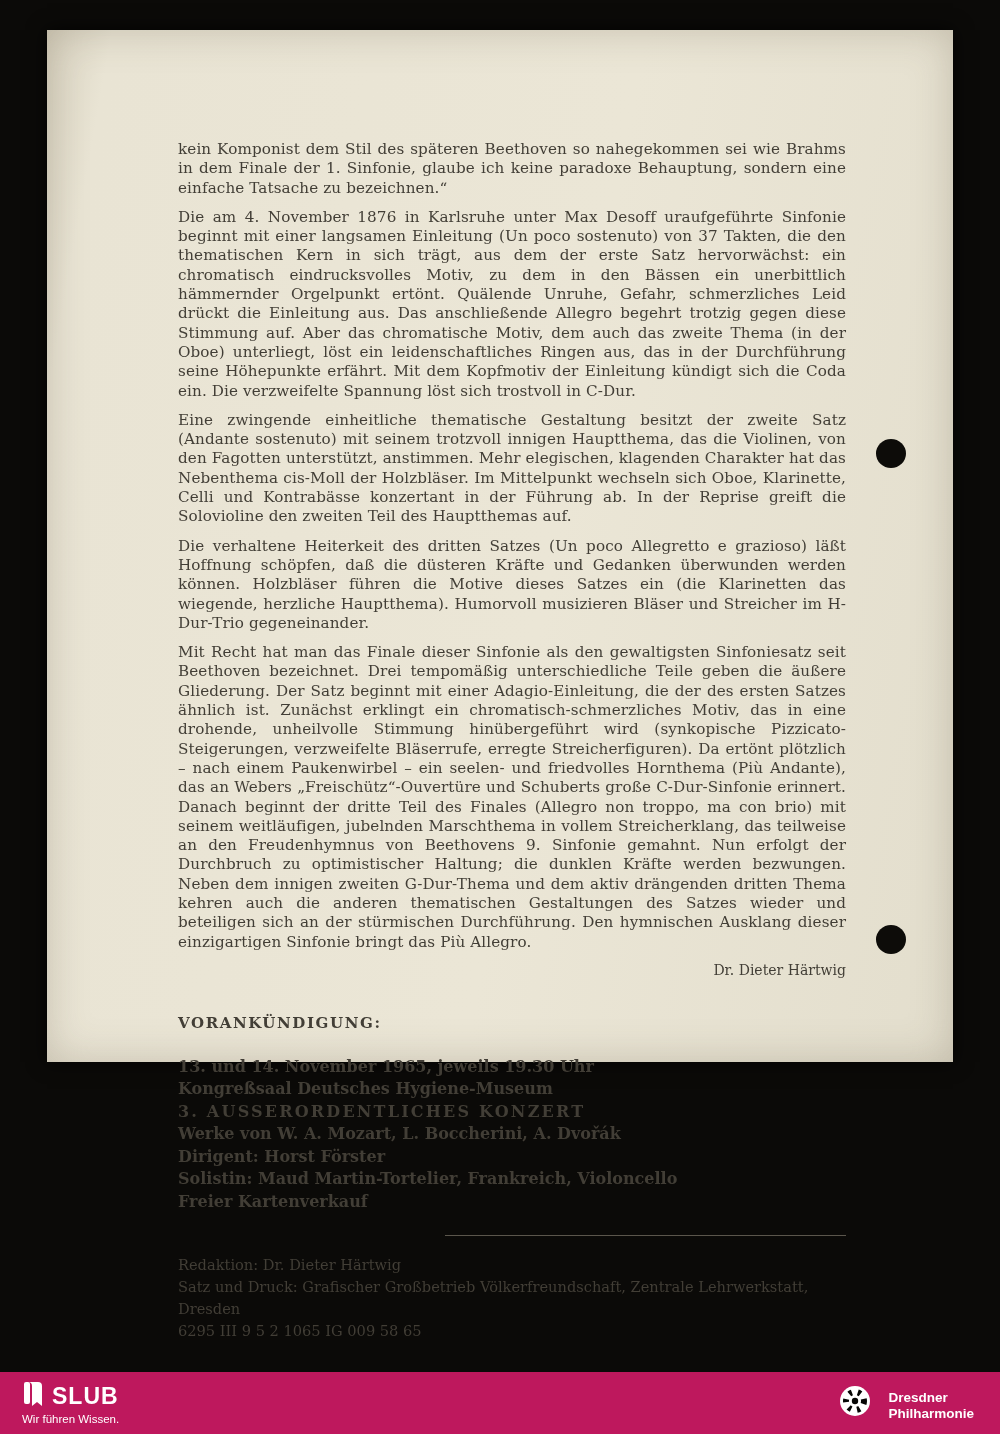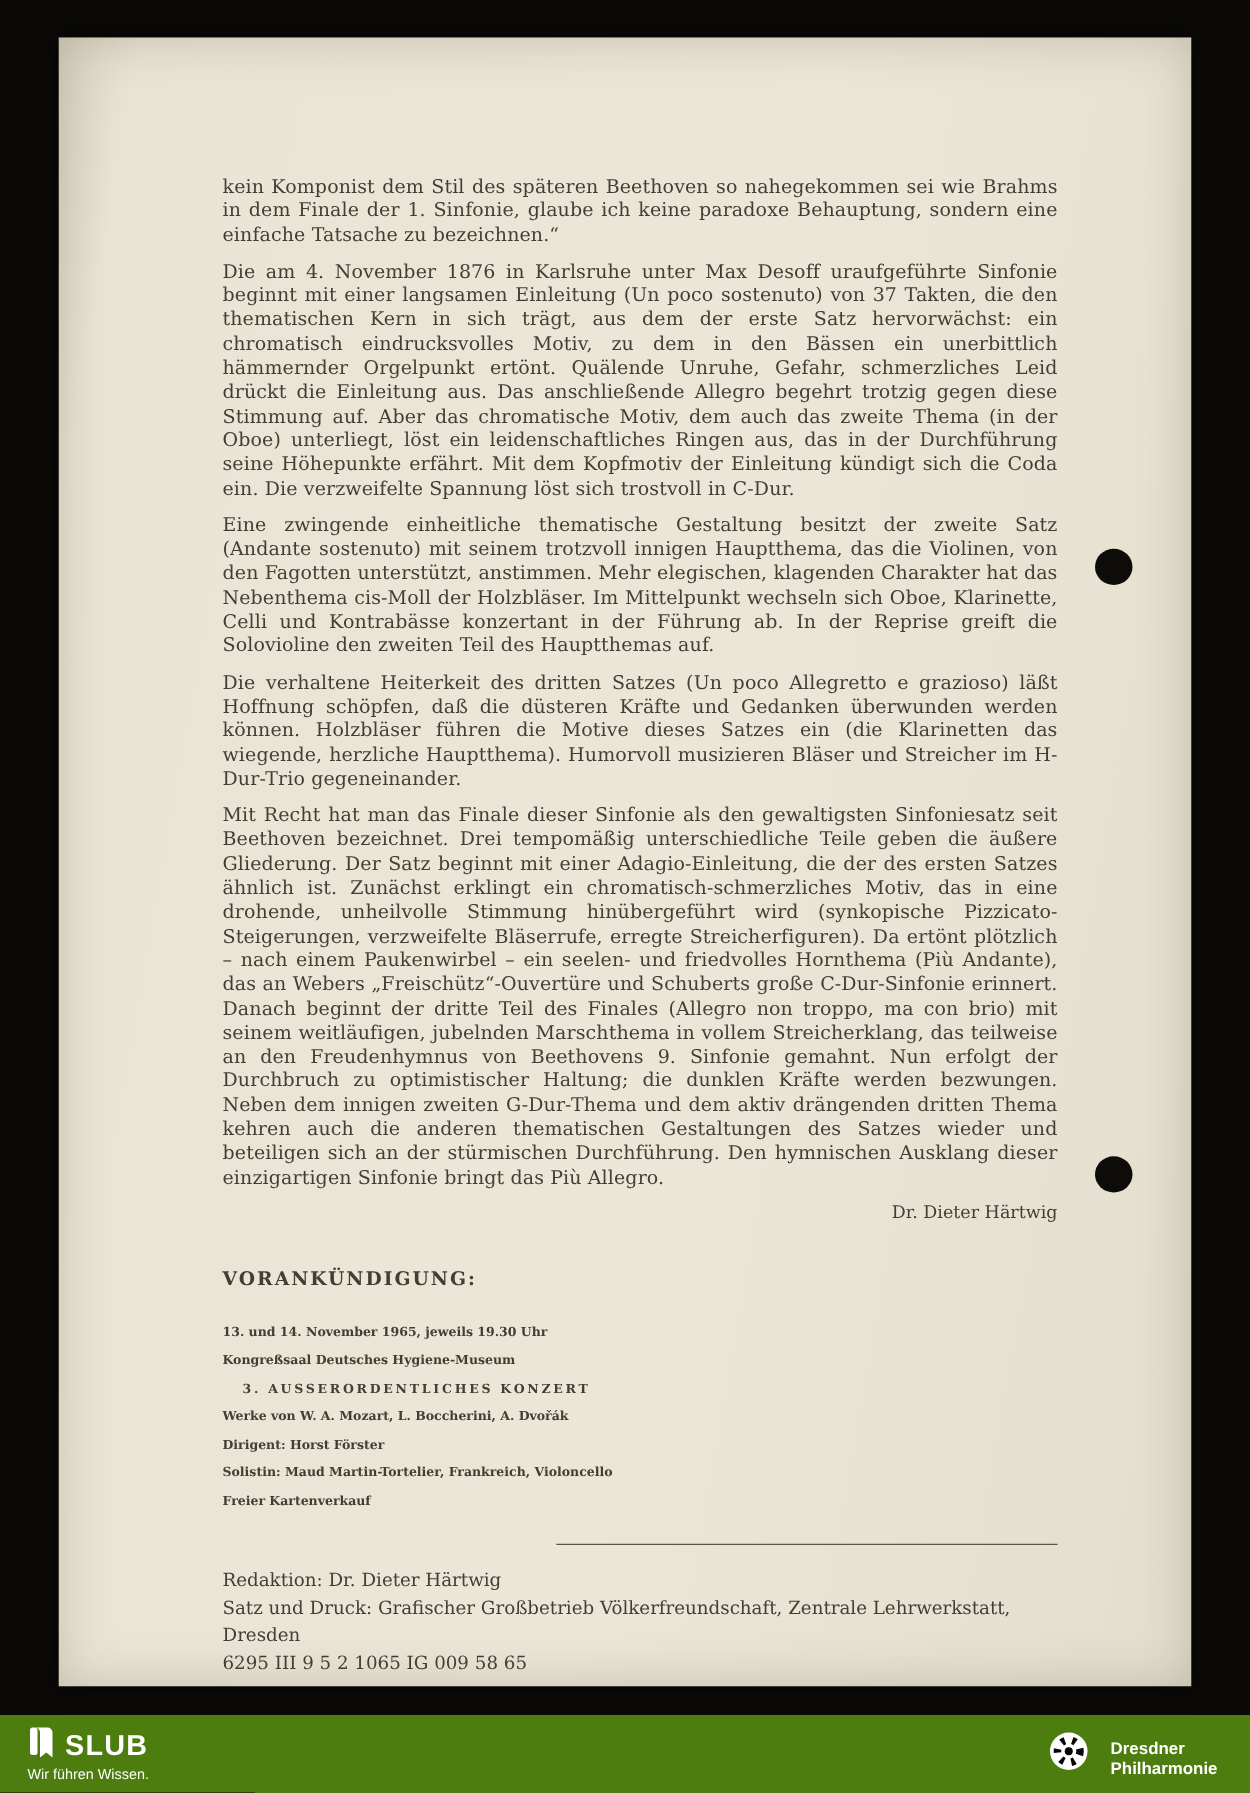--- a/index.html
+++ b/index.html
@@ -12,21 +12,21 @@
     background: #0b0a08;
     position: relative;
     overflow: hidden;
     font-family: "DejaVu Serif", serif;
   }
   .paper {
     position: absolute;
     left: 47px;
     top: 30px;
     width: 906px;
-    height: 1319px;
+    height: 1032px;
     background: linear-gradient(100deg, #d9d3c1 0%, #e9e4d4 6%, #ebe6d6 55%, #e3decd 100%);
     box-shadow: inset 0 0 40px rgba(90,80,60,0.25), 0 0 18px rgba(0,0,0,0.8);
   }
   .text-block {
     position: absolute;
     left: 131px;
     top: 110px;
     width: 668px;
     color: #423e36;
   }
@@ -46,26 +46,25 @@
     margin-top: 36px;
     font-weight: bold;
   }
   .announcement-heading {
     font-size: 15px;
     letter-spacing: 1.6px;
     margin: 0 0 24px 0;
   }
   .announcement-line {
     margin: 0;
-    font-size: 10px;
+    font-size: 16px;
     line-height: 22.5px;
   }
   .announcement-line.spaced {
     letter-spacing: 2.2px;
-    margin-left: 16px;
   }
   .divider {
     border: none;
     border-top: 1px solid #5b564c;
     margin: 22px 0 0 40%;
   }
   .imprint {
     margin-top: 18px;
   }
   .imprint-line {
@@ -82,21 +81,21 @@
   }
   .punch-hole.top { left: 876px; top: 439px; }
   .punch-hole.bottom { left: 876px; top: 925px; }
 
   .footer-bar {
     position: absolute;
     left: 0;
     bottom: 0;
     width: 100%;
     height: 62px;
-    background: #4d7c0f;
+    background: #be185d;
     display: flex;
     align-items: center;
     justify-content: space-between;
     box-sizing: border-box;
     padding: 0 26px 0 22px;
     font-family: "Liberation Sans", sans-serif;
   }
   .slub-block {
     display: flex;
     flex-direction: column;

